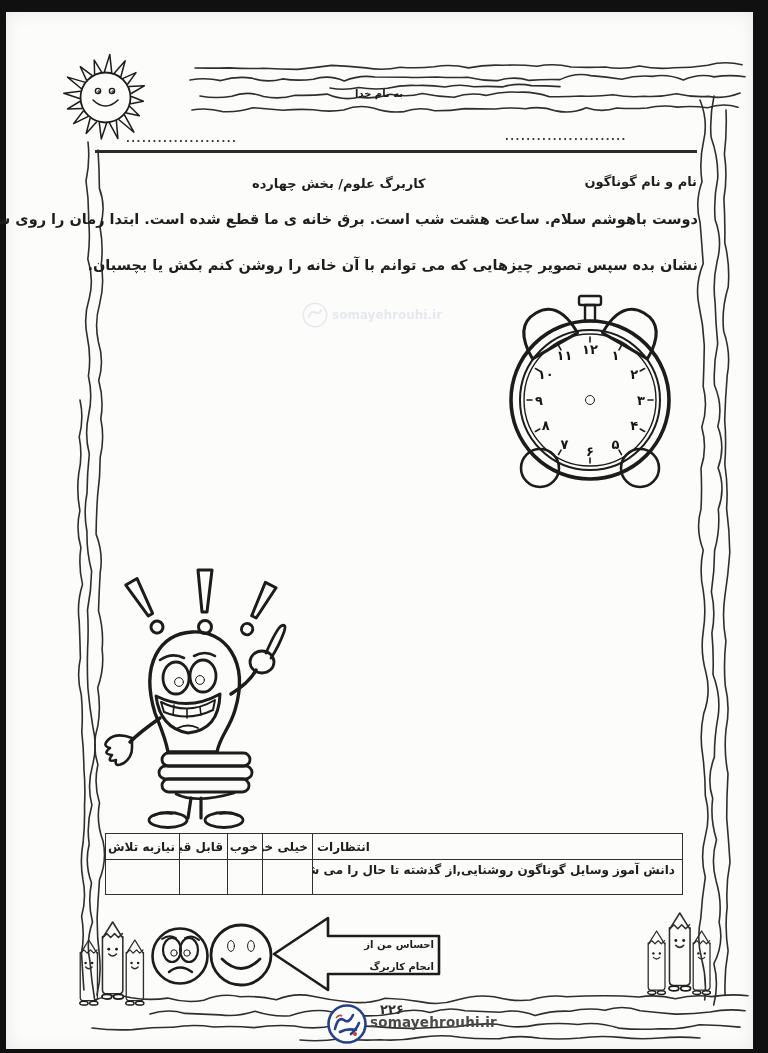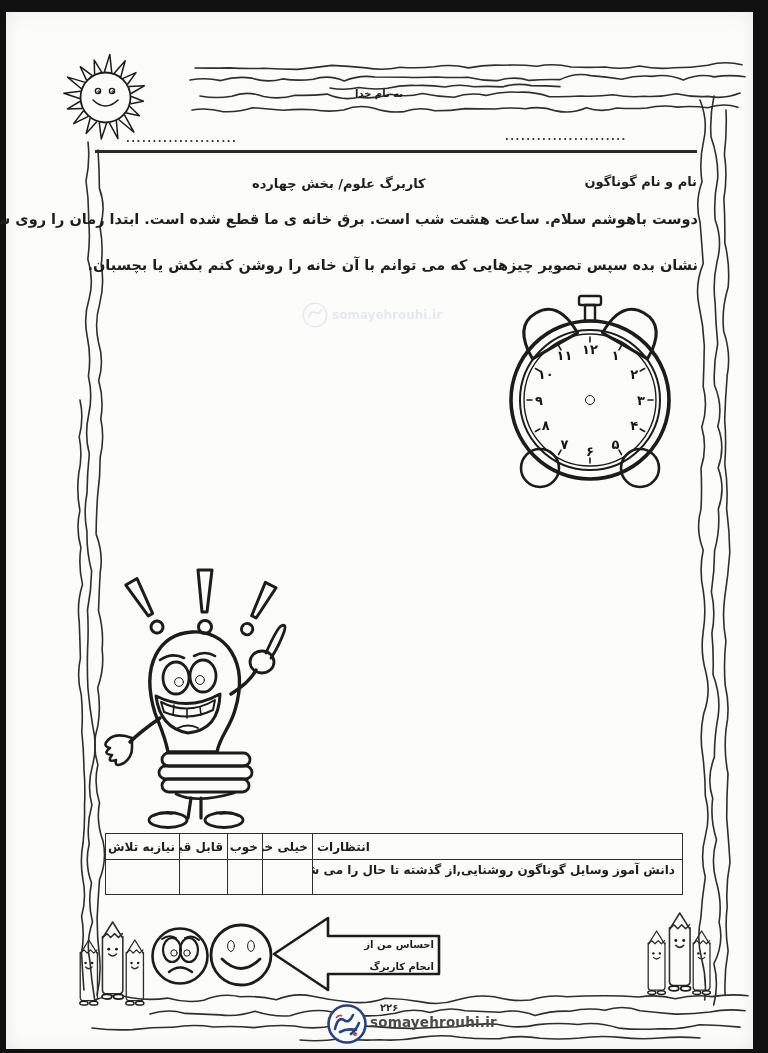--- a/index.html
+++ b/index.html
@@ -25,21 +25,21 @@
   #clock-numbers text{font-size:13px;font-weight:bold;fill:#161616;text-anchor:middle;font-family:"DejaVu Sans",sans-serif;}
   #eval-table{border-collapse:collapse;direction:rtl;table-layout:fixed;}
   #eval-table td{border:1.6px solid #2f2f2f;font-size:12px;font-weight:bold;color:#1e1e1e;
     text-align:center;vertical-align:middle;padding:0 4px;overflow:hidden;white-space:nowrap;}
   #eval-table .wide{text-align:left;padding-right:7px;}
   #eval-table .hdr{height:26px;}
   #eval-table .body-row td{height:31px;}
   #eval-table .body-row .wide{vertical-align:top;padding-top:3px;}
   #arrow-text{font-size:10px;line-height:22px;text-align:right;}
   #footer-site{font-size:13.5px;font-weight:bold;color:#4a4a4a;letter-spacing:.2px;}
-  #footer-page-num{font-size:10px;font-weight:bold;color:#2c2c2c;}
+  #footer-page-num{font-size:13px;font-weight:bold;color:#2c2c2c;}
   #mid-watermark{opacity:.10;display:flex;align-items:center;gap:4px;}
   #mid-watermark span{font-size:12px;font-weight:bold;color:#23418e;}
 </style>
 </head>
 <body>
 
 <div id="scan-page"></div>
 
 <svg class="abs doodle" style="left:0;top:0" width="768" height="1053" viewBox="0 0 768 1053">
   <defs>

